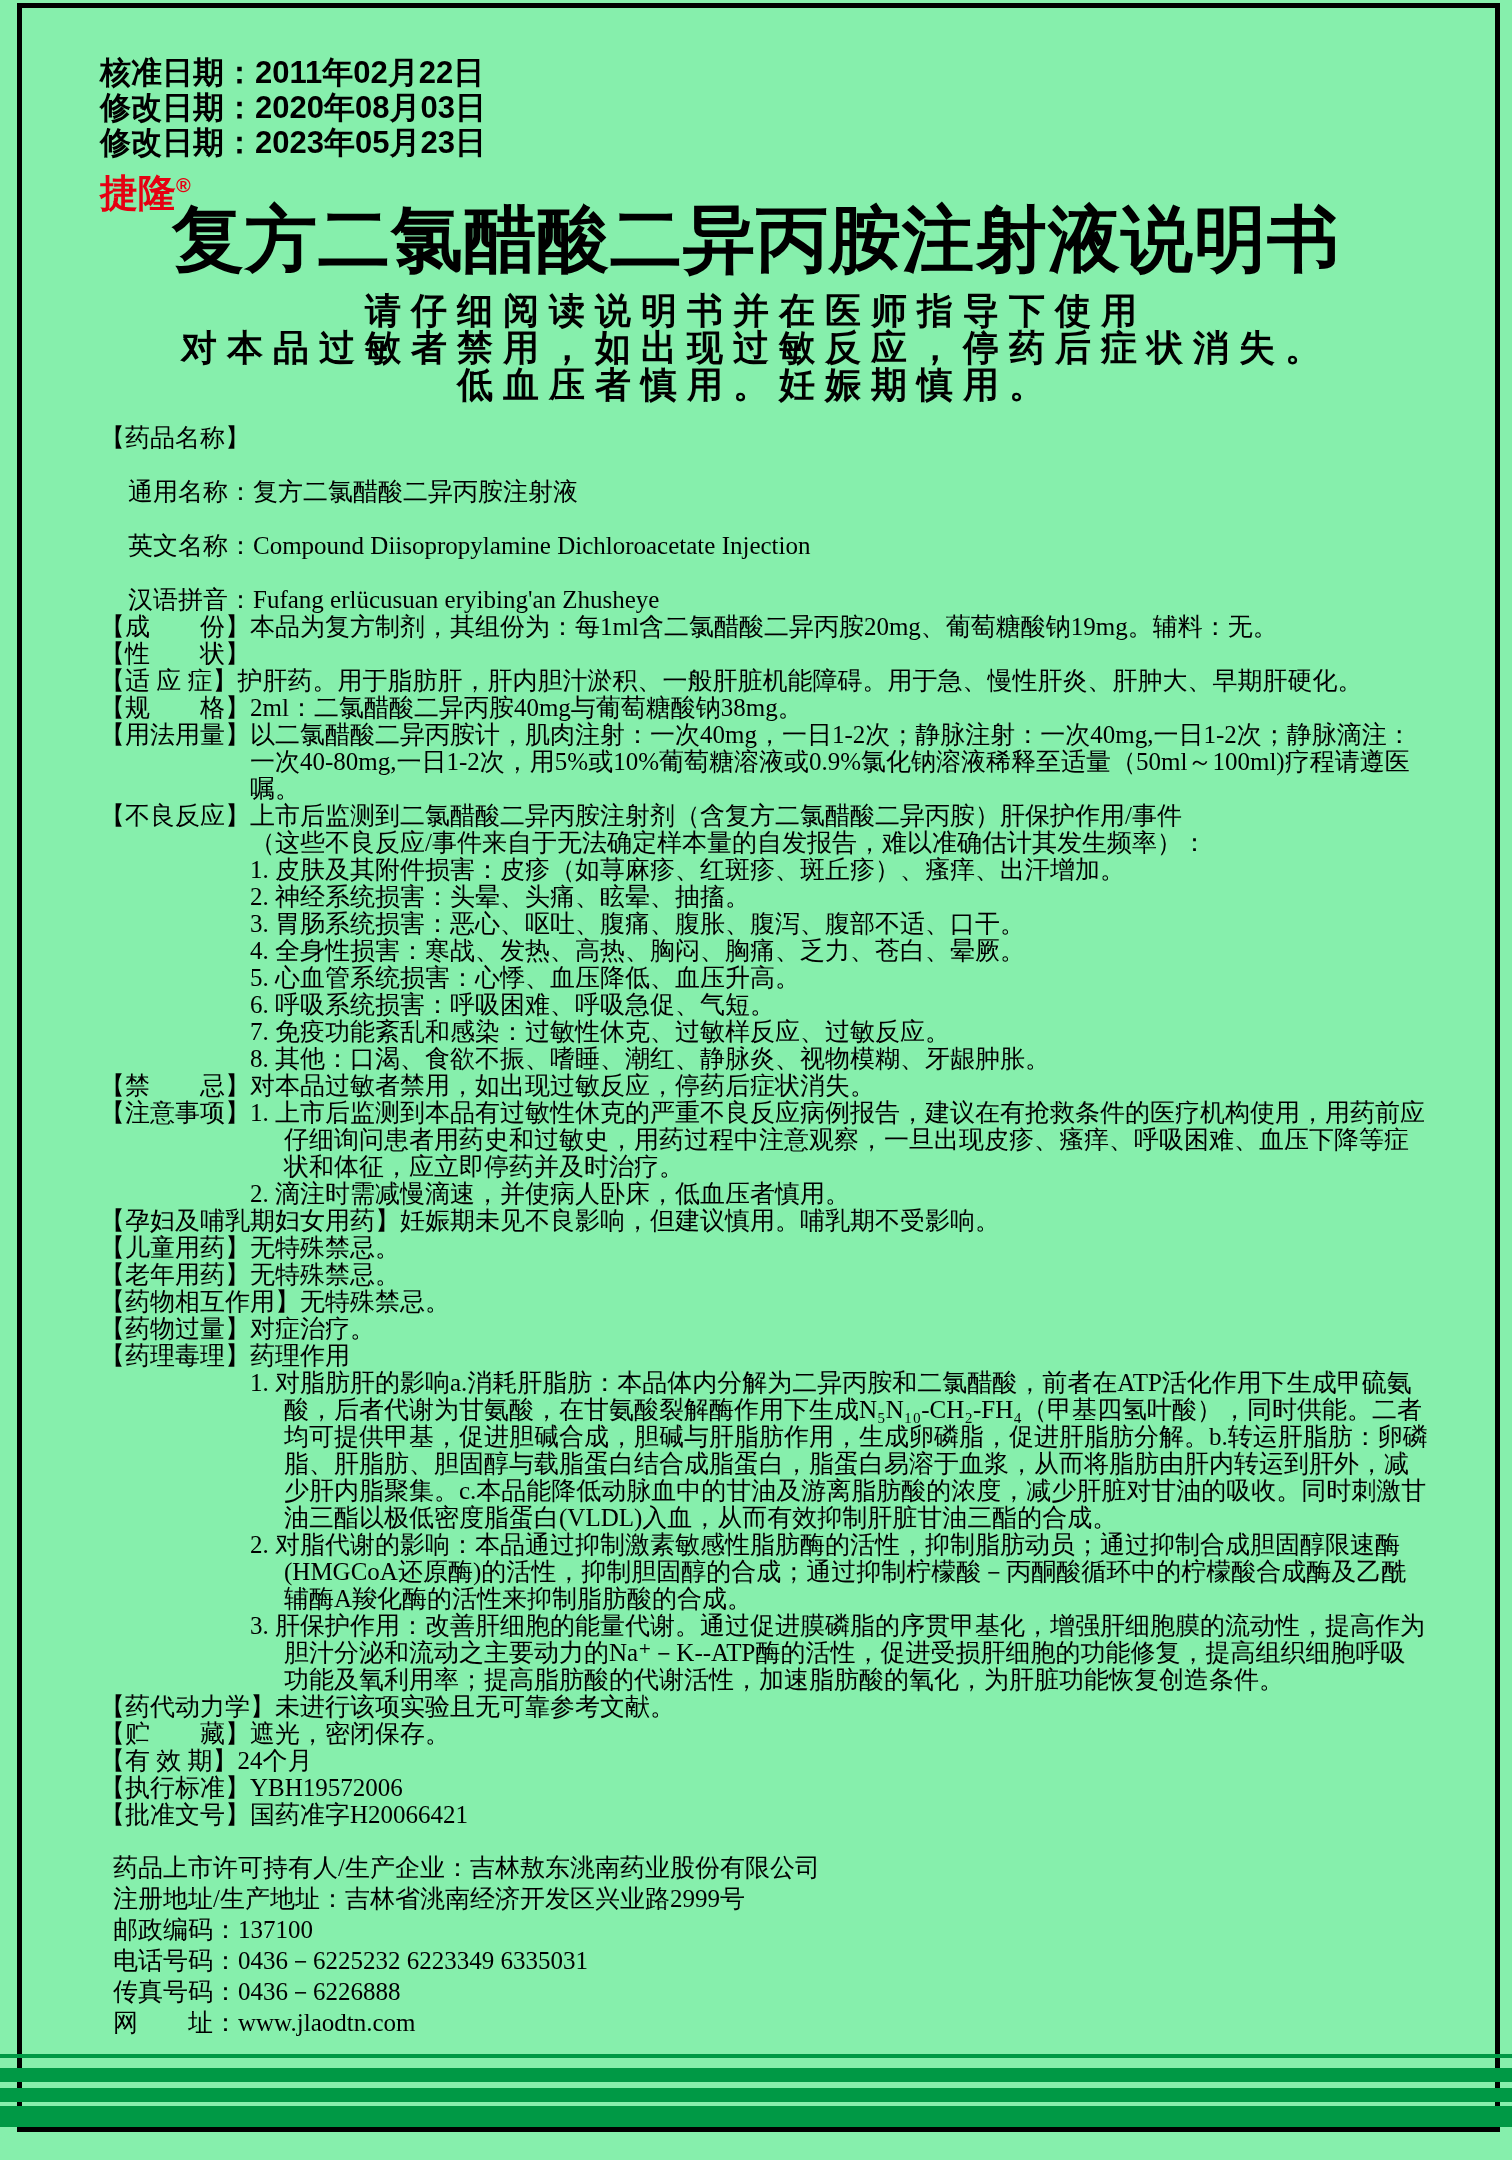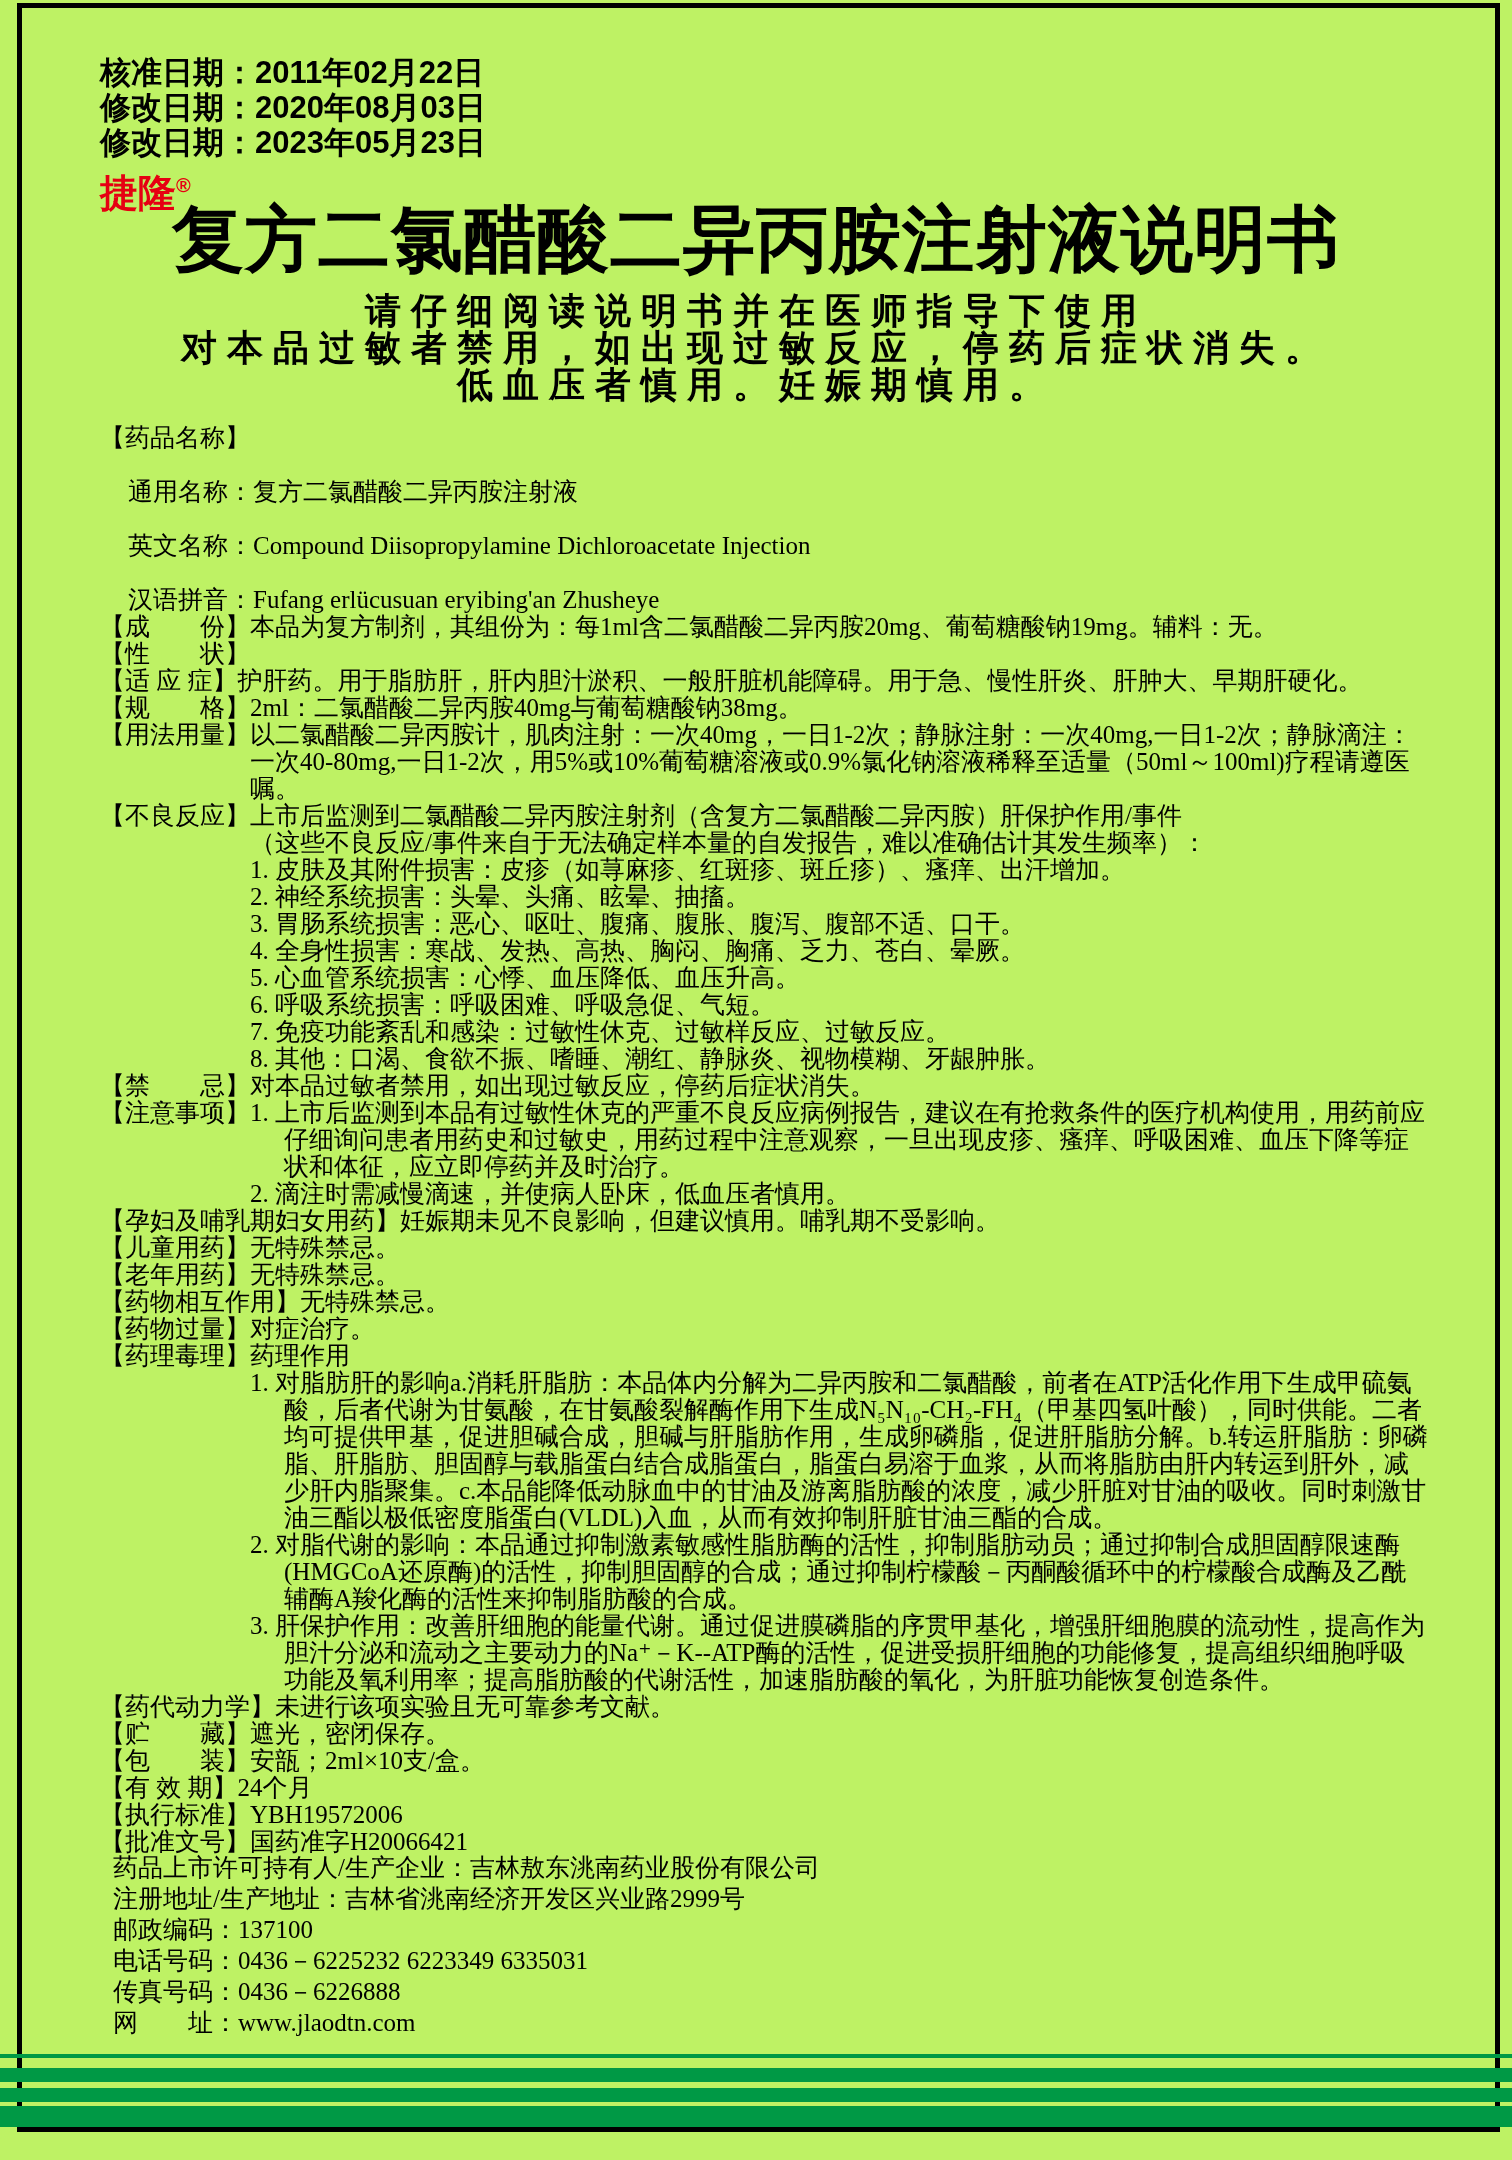--- a/index.html
+++ b/index.html
@@ -1,17 +1,17 @@
 <!DOCTYPE html>
 <html><head>
 <meta charset="utf-8">
 <style>
   html,body { margin:0; padding:0; }
   .page {
-    position:relative; width:1512px; height:2160px; background:#bef264;
+    position:relative; width:1512px; height:2160px; background:#86efac;
     color:#000; font-family:"Liberation Serif","DejaVu Serif",serif;
     overflow:hidden;
   }
   .frame {
     position:absolute; left:17px; top:3px; width:1483px; height:2129px;
     border:5px solid #000; box-sizing:border-box; z-index:1;
   }
   .dates {
     position:absolute; left:100px; top:55px; z-index:2;
     font-family:"Liberation Sans","DejaVu Sans",sans-serif;
@@ -178,26 +178,20 @@
           <div class="block plain">未进行该项实验且无可靠参考文献。</div>
         </div>
       </div>
       <div class="row">
         <span class="label">【贮　　藏】</span>
         <div class="content">
           <div class="block plain">遮光，密闭保存。</div>
         </div>
       </div>
       <div class="row">
-        <span class="label">【包　　装】</span>
-        <div class="content">
-          <div class="block plain">安瓿；2ml×10支/盒。</div>
-        </div>
-      </div>
-      <div class="row">
         <span class="label">【有 效 期】</span>
         <div class="content">
           <div class="block plain">24个月</div>
         </div>
       </div>
       <div class="row">
         <span class="label">【执行标准】</span>
         <div class="content">
           <div class="block plain">YBH19572006</div>
         </div>

